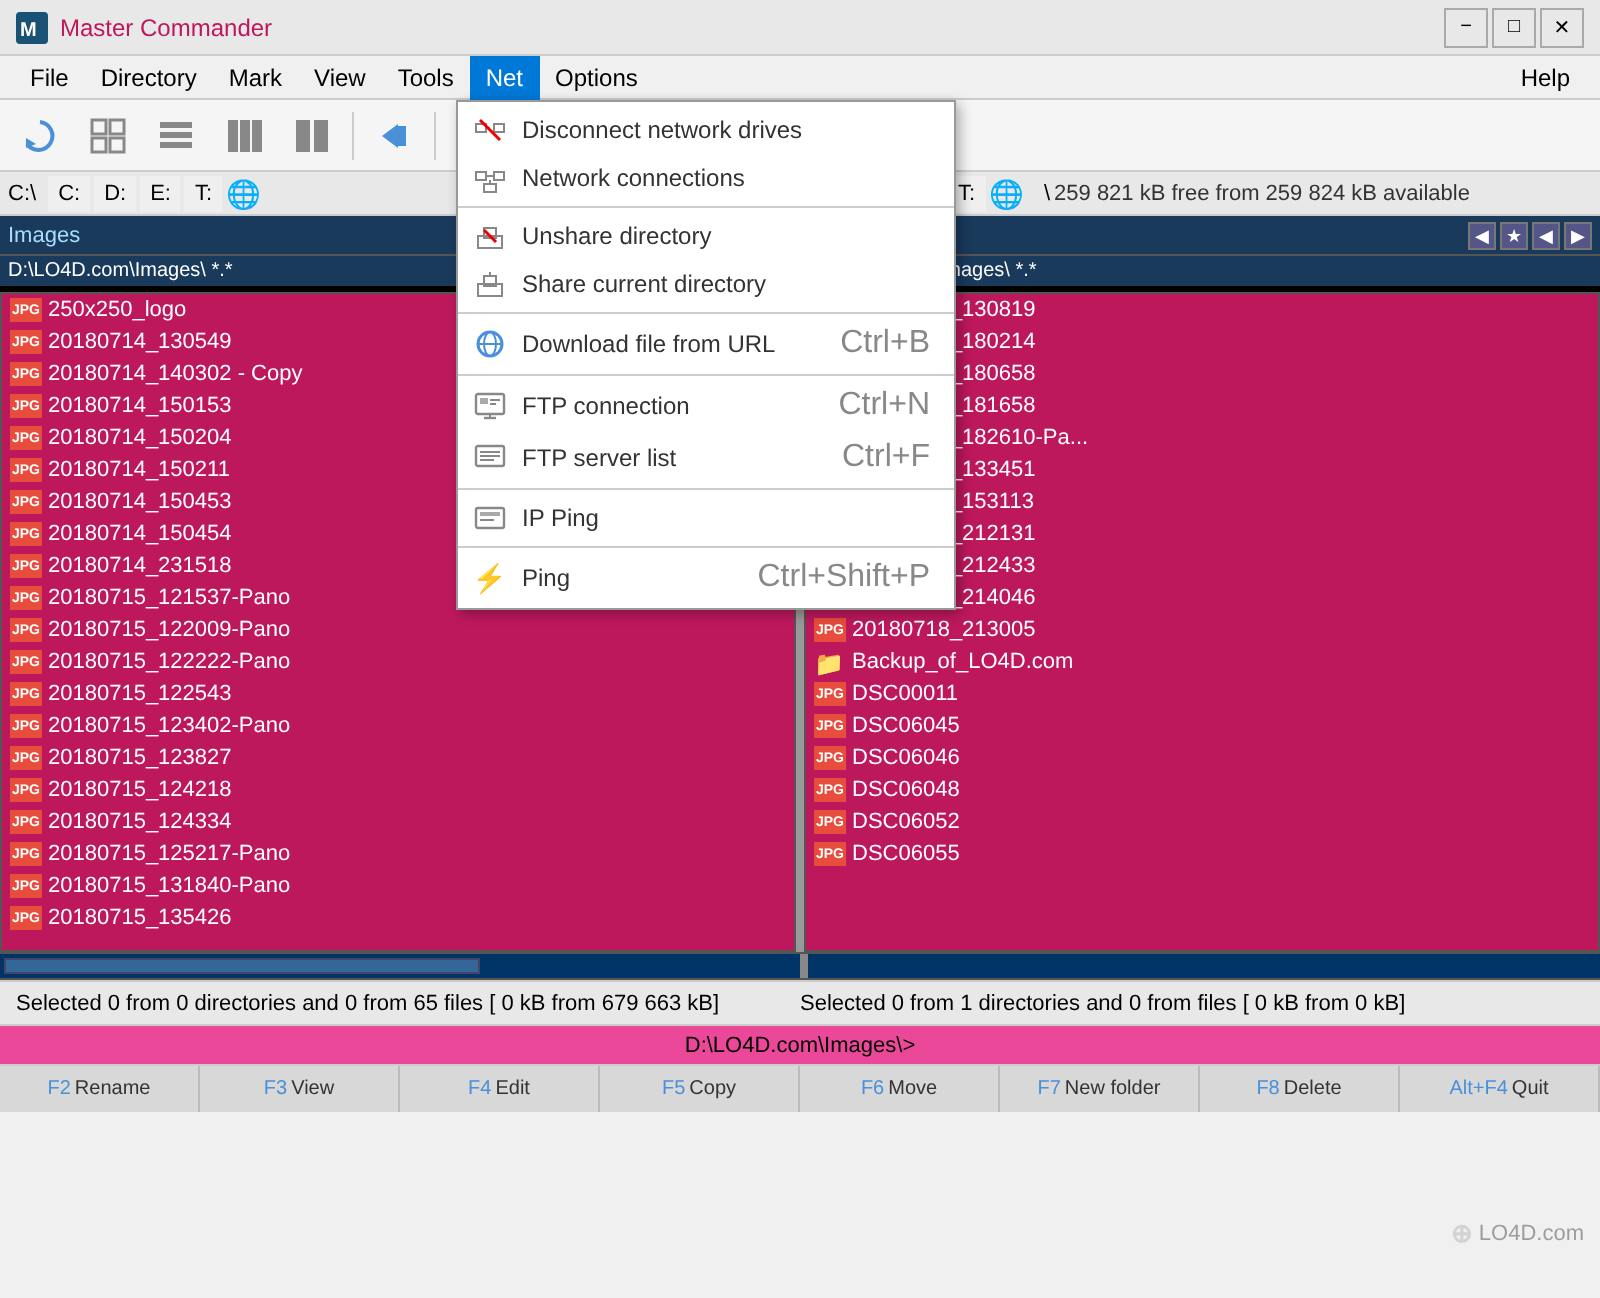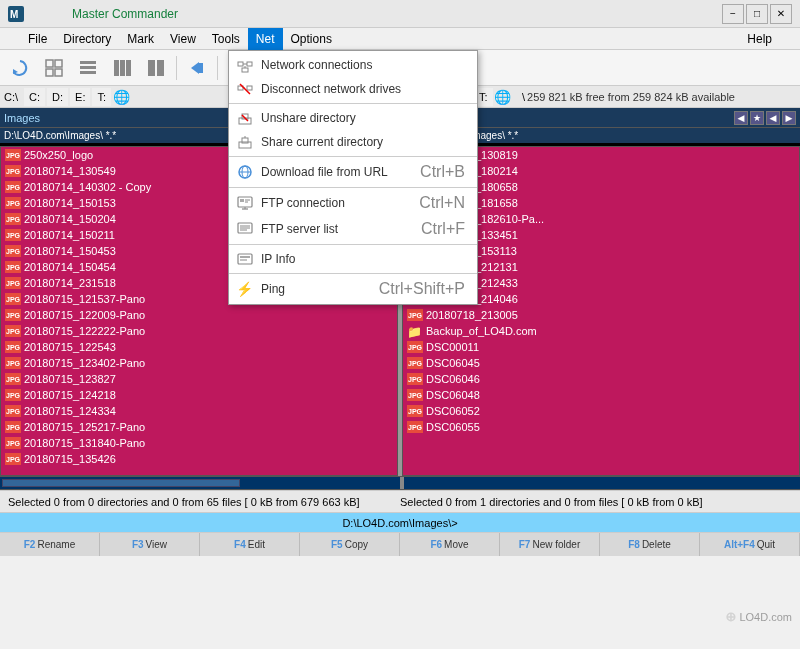--- a/index.html
+++ b/index.html
@@ -9,36 +9,36 @@
     #titlebar {
       background: #e8e8e8;
       height: 28px;
       display: flex;
       align-items: center;
       padding: 0 8px;
       border-bottom: 1px solid #ccc;
       user-select: none;
     }
     #titlebar .title-icon { width: 16px; height: 16px; margin-right: 6px; }
-    #titlebar .title-text { flex: 1; font-size: 12px; color: #15803d; margin-left: 42px; }
+    #titlebar .title-text { flex: 1; font-size: 12px; color: #be185d; }
     #titlebar .win-controls { display: flex; gap: 2px; }
     #titlebar .win-btn {
       width: 22px; height: 20px; border: 1px solid #aaa;
       background: #e8e8e8; cursor: pointer; font-size: 10px;
       display: flex; align-items: center; justify-content: center;
     }
 
     
     #menubar {
       background: #f0f0f0;
       height: 22px;
       display: flex;
       align-items: center;
       border-bottom: 1px solid #ccc;
-      padding: 0 20px;
+      padding: 0 7px;
     }
     .menu-item {
       padding: 2px 8px;
       cursor: pointer;
       font-size: 12px;
       height: 22px;
       display: flex;
       align-items: center;
     }
     .menu-item:hover, .menu-item.active { background: #0078d7; color: white; }
@@ -130,21 +130,21 @@
       display: flex;
       align-items: center;
       padding: 0 8px;
       border-top: 1px solid #ccc;
       font-size: 11px;
     }
     .status-section { flex: 1; }
 
     
     #bottom-path {
-      background: #7dd3fc;
+      background: #ec4899;
       height: 20px;
       display: flex;
       align-items: center;
       justify-content: center;
       font-size: 11px;
       border-top: 1px solid #ccc;
     }
 
     
     #funckeys {
@@ -152,21 +152,21 @@
       height: 24px;
       display: flex;
       align-items: stretch;
       border-top: 1px solid #ccc;
     }
     .func-key {
       flex: 1; display: flex; align-items: center; justify-content: center;
       font-size: 10px; cursor: pointer; border-right: 1px solid #bbb;
       padding: 0 2px;
     }
-    .func-key .fnum { color: #4a90d9; font-weight: bold; margin-right: 2px; }
+    .func-key .fnum { color: #4a90d9; font-weight: normal; margin-right: 2px; }
     .func-key .flabel { color: #333; }
     #dropdown-menu {
       position: absolute;
       top: 50px;
       left: 228px;
       background: white;
       border: 1px solid #999;
       box-shadow: 2px 2px 6px rgba(0,0,0,0.3);
       min-width: 250px;
       z-index: 200;
@@ -671,37 +671,37 @@
     <span style="color:#c0c0c0; font-size:13px; font-weight:bold;">⊕</span>
     <span>LO4D.com</span>
   </div>
 
   <div id="dropdown-menu">
     <div class="dropdown-item">
       <span class="di-icon">
         <svg width="16" height="16" viewBox="0 0 16 16">
           <rect x="1" y="5" width="5" height="4" fill="none" stroke="#888" stroke-width="1"></rect>
           <rect x="10" y="5" width="5" height="4" fill="none" stroke="#888" stroke-width="1"></rect>
+          <line x1="6" y1="7" x2="9" y2="7" stroke="#888" stroke-dasharray="2,1"></line>
+          <line x1="3" y1="3" x2="13" y2="13" stroke="#e00" stroke-width="1.5"></line>
+        </svg>
+      </span>
+      <span class="di-label">Disconnect network drives</span>
+    </div>
+    <div class="dropdown-item">
+      <span class="di-icon">
+        <svg width="16" height="16" viewBox="0 0 16 16">
+          <rect x="1" y="5" width="5" height="4" fill="none" stroke="#888" stroke-width="1"></rect>
+          <rect x="10" y="5" width="5" height="4" fill="none" stroke="#888" stroke-width="1"></rect>
           <line x1="6" y1="7" x2="10" y2="7" stroke="#888"></line>
           <rect x="5" y="11" width="6" height="4" fill="none" stroke="#888" stroke-width="1"></rect>
           <line x1="8" y1="9" x2="8" y2="11" stroke="#888"></line>
         </svg>
       </span>
       <span class="di-label">Network connections</span>
-    </div>
-    <div class="dropdown-item">
-      <span class="di-icon">
-        <svg width="16" height="16" viewBox="0 0 16 16">
-          <rect x="1" y="5" width="5" height="4" fill="none" stroke="#888" stroke-width="1"></rect>
-          <rect x="10" y="5" width="5" height="4" fill="none" stroke="#888" stroke-width="1"></rect>
-          <line x1="6" y1="7" x2="9" y2="7" stroke="#888" stroke-dasharray="2,1"></line>
-          <line x1="3" y1="3" x2="13" y2="13" stroke="#e00" stroke-width="1.5"></line>
-        </svg>
-      </span>
-      <span class="di-label">Disconnect network drives</span>
     </div>
     <div class="dropdown-sep"></div>
     <div class="dropdown-item">
       <span class="di-icon">
         <svg width="16" height="16" viewBox="0 0 16 16">
           <rect x="2" y="8" width="12" height="6" fill="none" stroke="#888" stroke-width="1"></rect>
           <rect x="5" y="4" width="6" height="5" fill="none" stroke="#888" stroke-width="1"></rect>
           <line x1="5" y1="5" x2="11" y2="11" stroke="#e00" stroke-width="1.5"></line>
         </svg>
       </span>
@@ -758,21 +758,21 @@
     </div>
     <div class="dropdown-sep"></div>
     <div class="dropdown-item">
       <span class="di-icon">
         <svg width="16" height="16" viewBox="0 0 16 16">
           <rect x="1" y="3" width="14" height="10" rx="1" fill="none" stroke="#888" stroke-width="1.2"></rect>
           <rect x="3" y="5" width="10" height="2" fill="#aaa"></rect>
           <line x1="3" y1="9" x2="10" y2="9" stroke="#888"></line>
         </svg>
       </span>
-      <span class="di-label">IP Info</span>
+      <span class="di-label">IP Ping</span>
     </div>
     <div class="dropdown-sep"></div>
     <div class="dropdown-item">
       <span class="di-icon" style="color:#f0c040; font-size:14px;">⚡</span>
       <span class="di-label">Ping</span>
       <span class="di-shortcut">Ctrl+Shift+P</span>
     </div>
   </div>
 
 </div>

